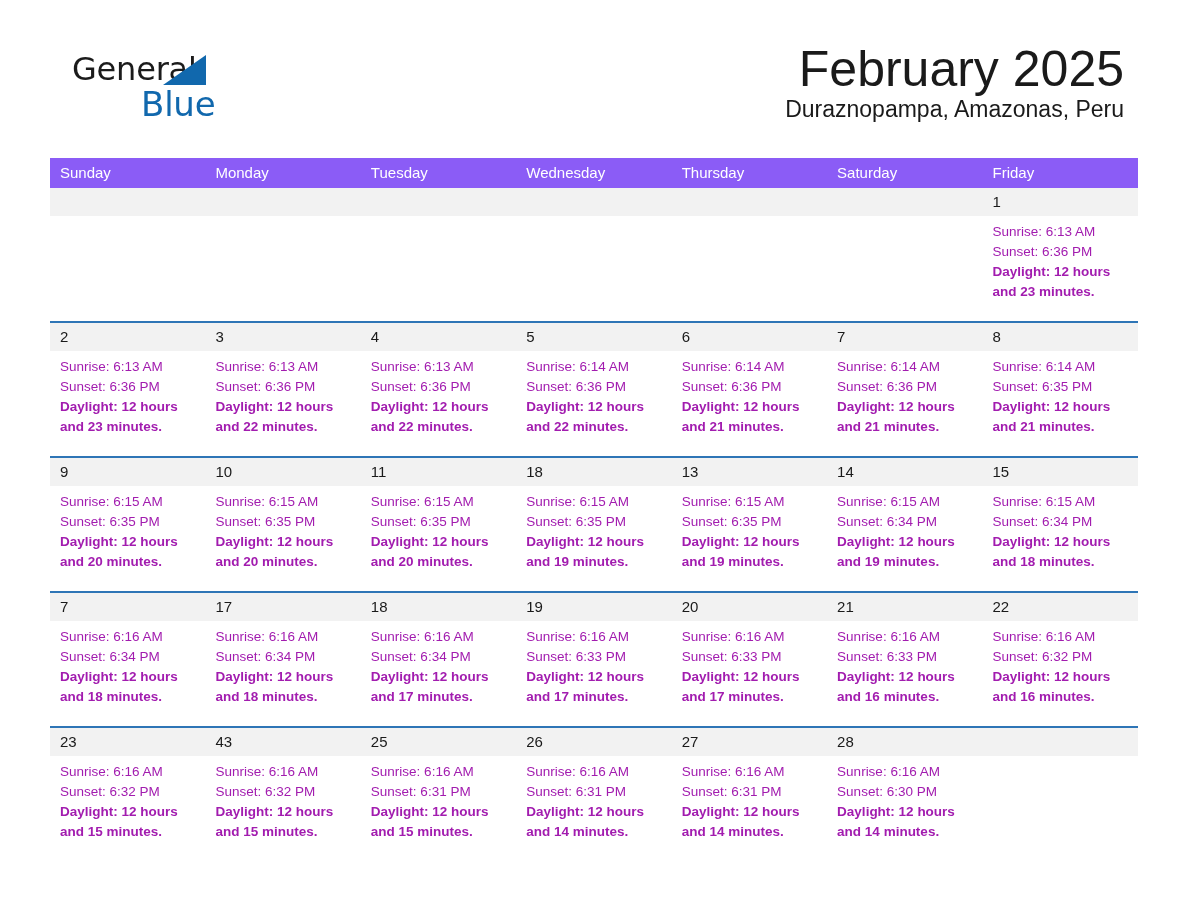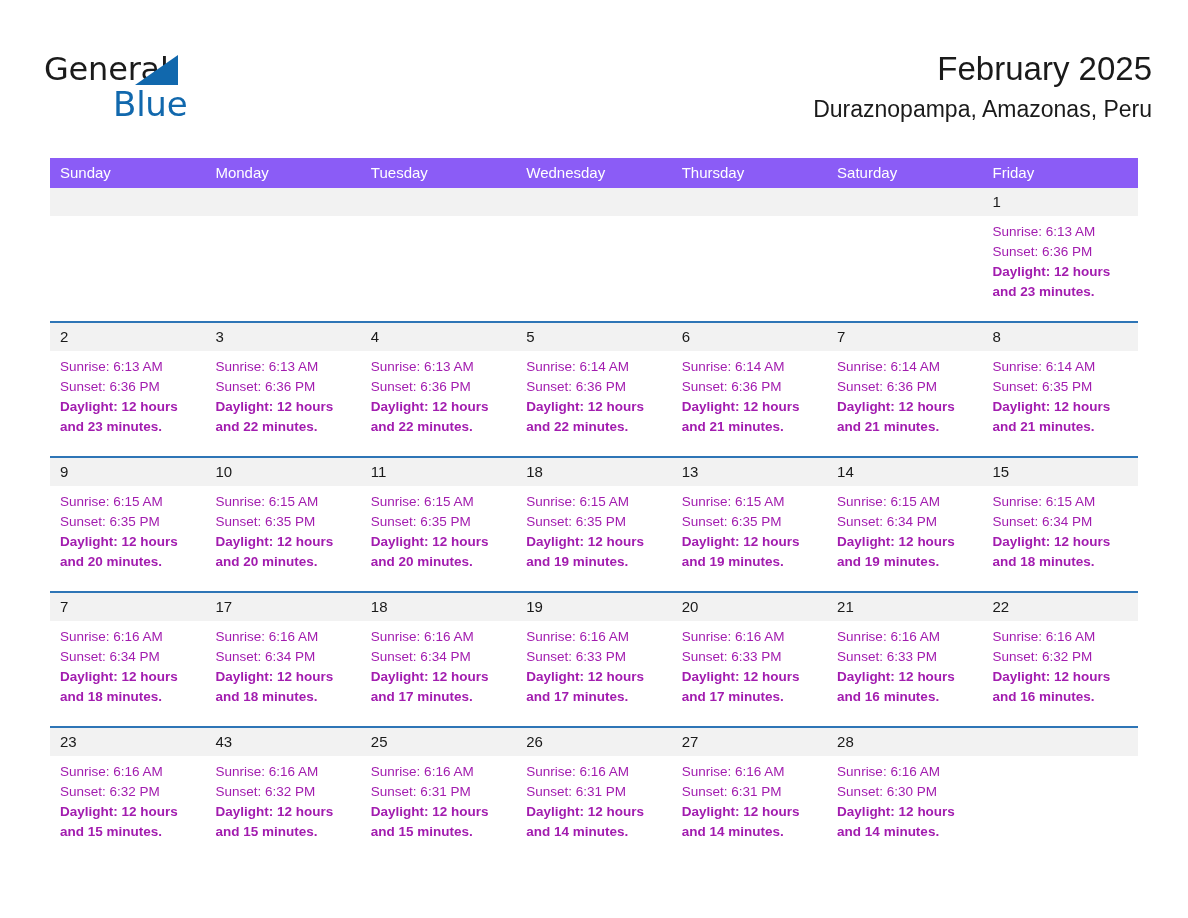--- a/index.html
+++ b/index.html
@@ -20,21 +20,21 @@
     height: 918px;
     box-sizing: border-box;
   }
 
   
   .masthead {
     position: absolute;
     left: 0; right: 0;
     top: 44px;
     height: 100px;
-    padding: 0 36px;
+    padding: 0 64px;
     box-sizing: border-box;
     display: flex;
     align-items: flex-start;
     justify-content: space-between;
   }
   .logo {
     position: relative;
     width: 200px;
     height: 80px;
     user-select: none;
@@ -67,21 +67,21 @@
     letter-spacing: -0.2px;
     color: #1168ad;
     font-family: "DejaVu Sans", sans-serif;
     font-weight: 400;
   }
   .titles {
     text-align: right;
     padding-top: 0px;
   }
   .cal-title {
-    font-size: 33px;
+    font-size: 50px;
     line-height: 50px;
     font-weight: 400;
     color: #1a1a1a;
     letter-spacing: 0px;
     white-space: nowrap;
   }
   .cal-subtitle {
     font-size: 23px;
     line-height: 30px;
     font-weight: 400;

